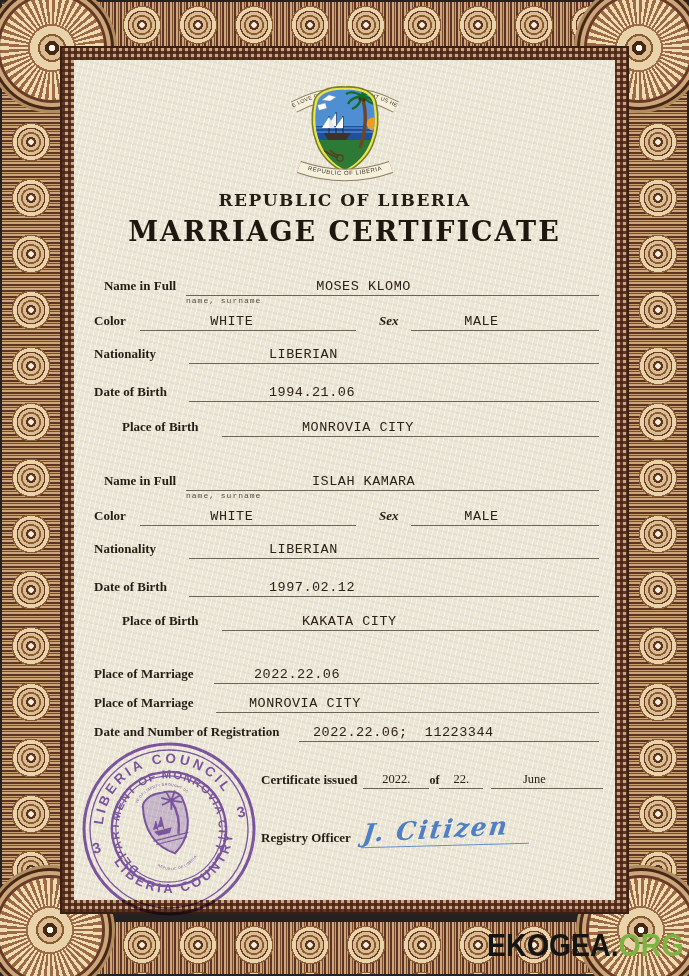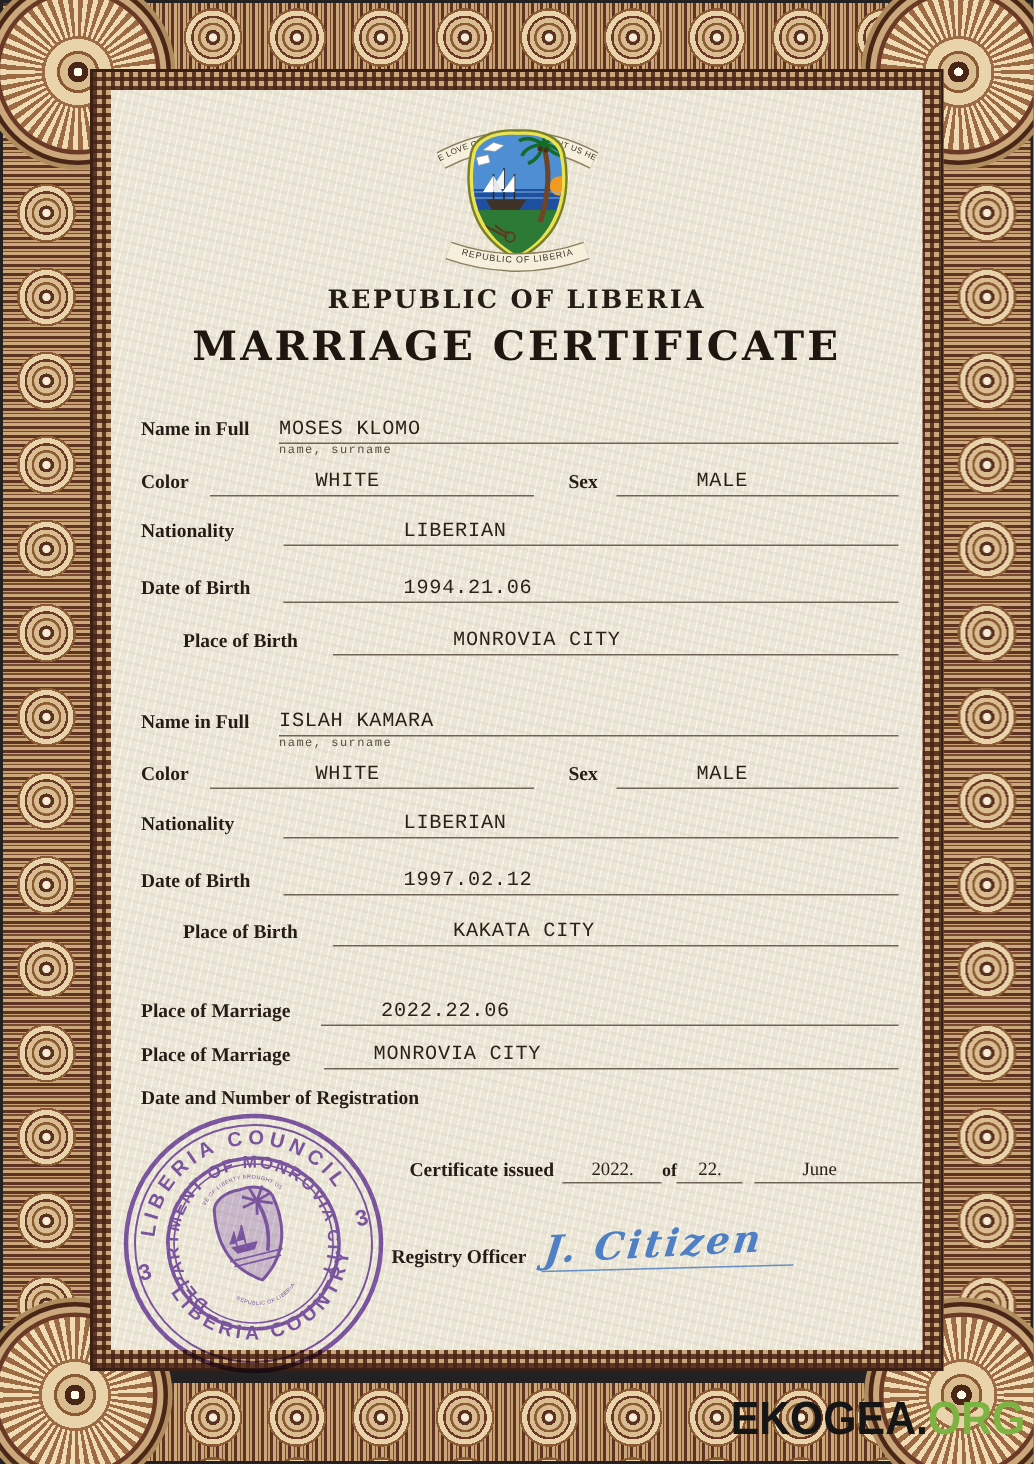--- a/index.html
+++ b/index.html
@@ -68,41 +68,41 @@
     position:absolute;left:0;right:0;top:130px;text-align:center;
     font:700 17px "DejaVu Serif", serif;letter-spacing:1.5px;color:#241d15;
   }
   .main-title{
     position:absolute;left:0;right:0;top:156px;text-align:center;
     font:700 27px "DejaVu Serif", serif;letter-spacing:2px;color:#1d1710;
   }
   
   .row{position:absolute;left:20px;right:16px;height:20px;display:flex;align-items:flex-end;}
   .lbl{font:700 13px "Liberation Serif", serif;color:#241d15;white-space:nowrap;padding-bottom:2px;flex:none;}
-  .w92{width:92px;} .w46{width:46px;} .w32{width:32px;} .w95{width:95px;} .w100{width:100px;margin-left:28px;}
+  .w92{width:92px;text-align:center;} .w46{width:46px;} .w32{width:32px;font-style:italic;} .w95{width:95px;} .w100{width:100px;margin-left:28px;}
   .w120{width:120px;} .w122{width:122px;} .w200{width:205px;}
   .fline{position:relative;flex:1;border-bottom:1.2px solid #6e6455;height:20px;}
   .fline.fixed216{flex:none;width:216px;}
   .spacer23{flex:none;width:23px;}
   .val{
     position:absolute;bottom:1px;
     font:13.5px "Liberation Mono", monospace;color:#2b2217;
     letter-spacing:.5px;white-space:pre;
   }
-  .val-cname{left:0;right:14%;}
+  .val-cname{left:0;right:14%;text-align:center;}
   .val-cw{left:0;right:15%;text-align:center;}
   .val-cm{left:0;right:25%;text-align:center;}
   .off80{left:80px;} .off40{left:40px;} .off33{left:33px;} .off14{left:14px;}
   .caption{
     position:absolute;top:calc(100% + 1px);left:0;right:14%;text-align:left;
     font:8px "Liberation Mono", monospace;color:#57503f;letter-spacing:1px;
   }
   
   .issued-row{position:absolute;left:187px;right:16px;height:20px;display:flex;align-items:flex-end;}
-  .issued-row .lbl{padding-bottom:1px;margin-left:12px;}
+  .issued-row .lbl{padding-bottom:1px;}
   .seg{border-bottom:1.1px solid #6e6455;text-align:center;
        font:12.5px "Liberation Serif", serif;color:#2b2217;flex:none;padding-bottom:1px;}
   .seg-year{width:66px;margin-left:6px;}
   .seg-of{border-bottom:none;width:26px;font:700 12px "Liberation Serif", serif;color:#241d15;padding-bottom:1px;}
   .seg-day{width:44px;}
   .seg-month{width:112px;margin-left:8px;padding-right:26px;box-sizing:border-box;}
   .officer-row{position:absolute;left:187px;top:744px;height:44px;display:flex;align-items:flex-end;}
   .sig-wrap{position:relative;margin-left:10px;width:170px;height:44px;}
   .signature{
     position:absolute;left:2px;bottom:4px;
@@ -270,20 +270,23 @@
         </span>
       </div>
       <div class="row" style="top:633px">
         <span class="lbl w122">Place of Marriage</span>
         <span class="fline">
           <span class="val off33">MONROVIA CITY</span>
         </span>
       </div>
       <div class="row" style="top:662px">
         <span class="lbl w200">Date and Number of Registration</span>
+        <span class="fline">
+          <span class="val off14">2022.22.06;  11223344</span>
+        </span>
       </div>
 
       <div class="issued-row" style="top:709px">
         <span class="lbl">Certificate issued</span>
         <span class="seg seg-year">2022.</span>
         <span class="seg-of">of</span>
         <span class="seg seg-day">22.</span>
         <span class="seg seg-month">June</span>
       </div>
 

